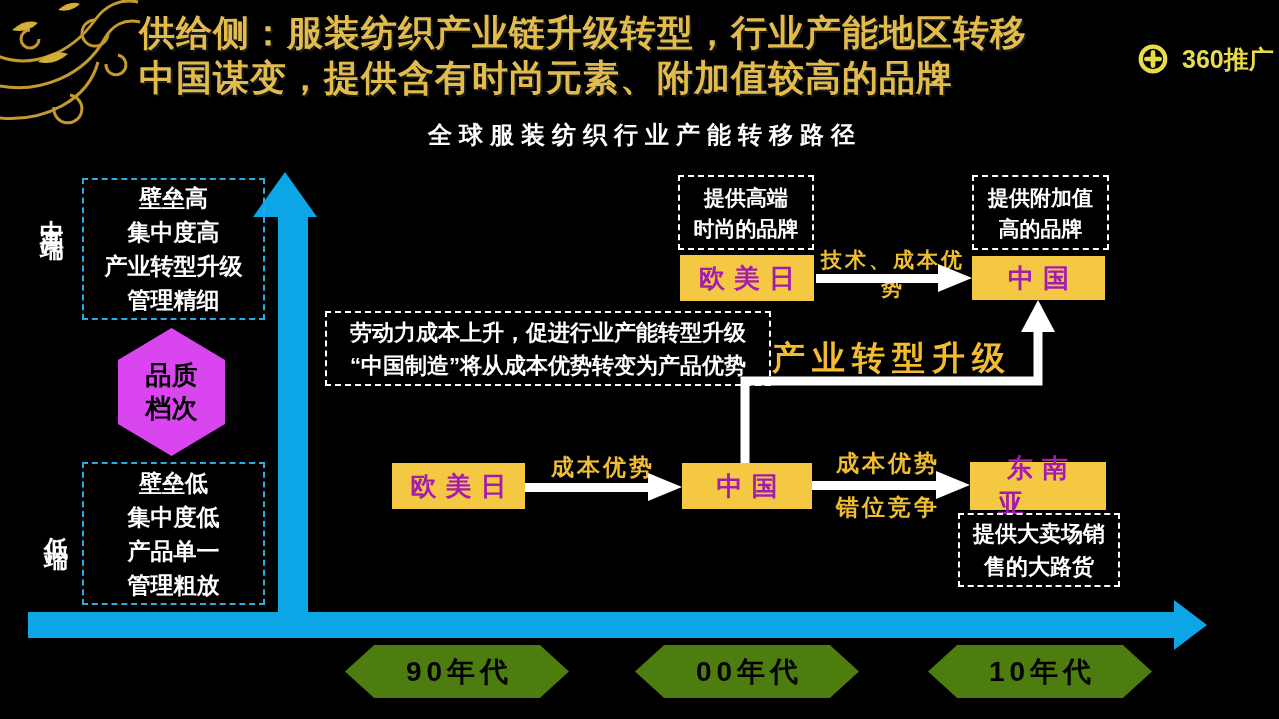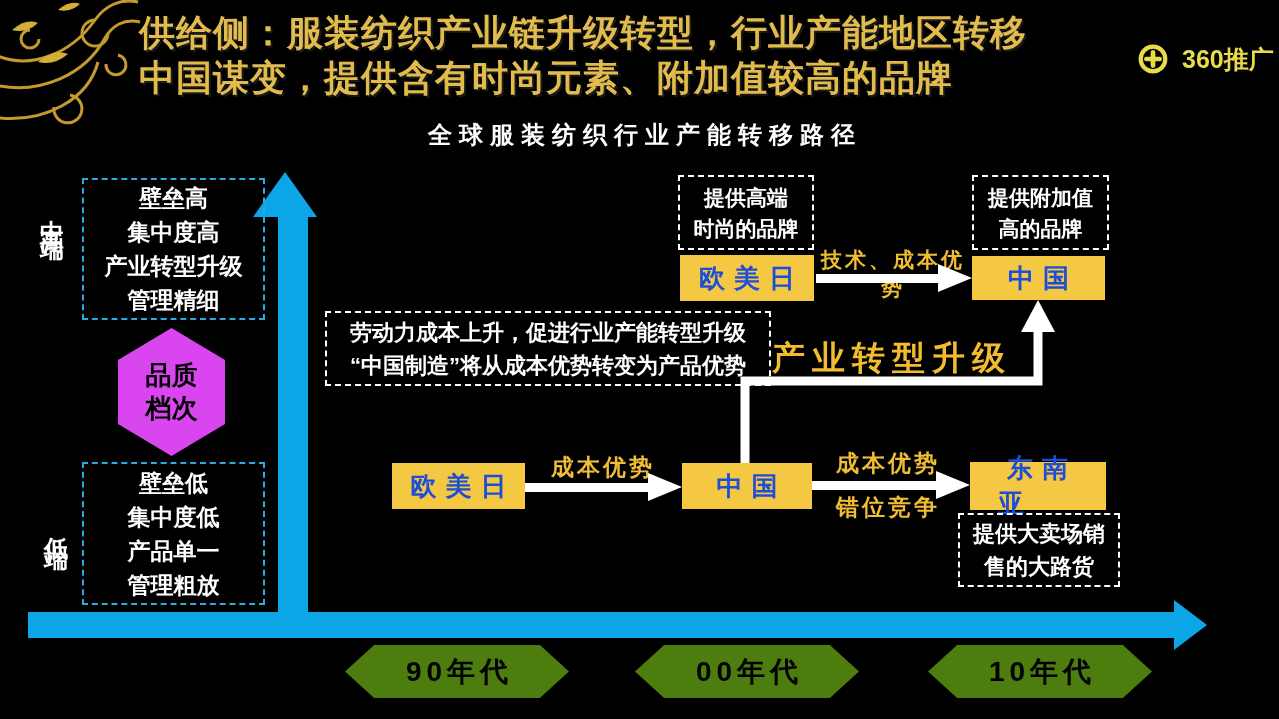--- a/index.html
+++ b/index.html
@@ -47,21 +47,21 @@
   .box-mass { left:958px; top:513px; width:162px; height:74px; font-size:22px; line-height:33px; }
   .box-labor { left:325px; top:311px; width:446px; height:75px; font-size:22px; line-height:33px; }
 
   
   .hex-quality { position:absolute; left:118px; top:328px; width:107px; height:128px;
                  background:#d946ef; display:flex; flex-direction:column; justify-content:center;
                  align-items:center; color:#000; font-weight:bold; font-size:26px; line-height:33px;
                  clip-path:polygon(50% 0,100% 25%,100% 75%,50% 100%,0 75%,0 25%); }
 
   
-  .node { position:absolute; background:#F5C843; color:#1d4ed8; font-weight:bold; font-size:26px;
+  .node { position:absolute; background:#F5C843; color:#a21caf; font-weight:bold; font-size:26px;
           display:flex; align-items:center; justify-content:center; letter-spacing:9px; text-indent:9px; }
   .node-eu-top  { left:680px; top:255px; width:134px; height:46px; }
   .node-cn-top  { left:972px; top:256px; width:133px; height:44px; }
   .node-eu-mid  { left:392px; top:463px; width:133px; height:46px; }
   .node-cn-mid  { left:682px; top:463px; width:130px; height:46px; }
   .node-sea     { left:970px; top:462px; width:136px; height:48px;padding-left:28px; }
 
   
   .shaft { position:absolute; background:#fff; }
   .head-right { position:absolute; width:0; height:0;

